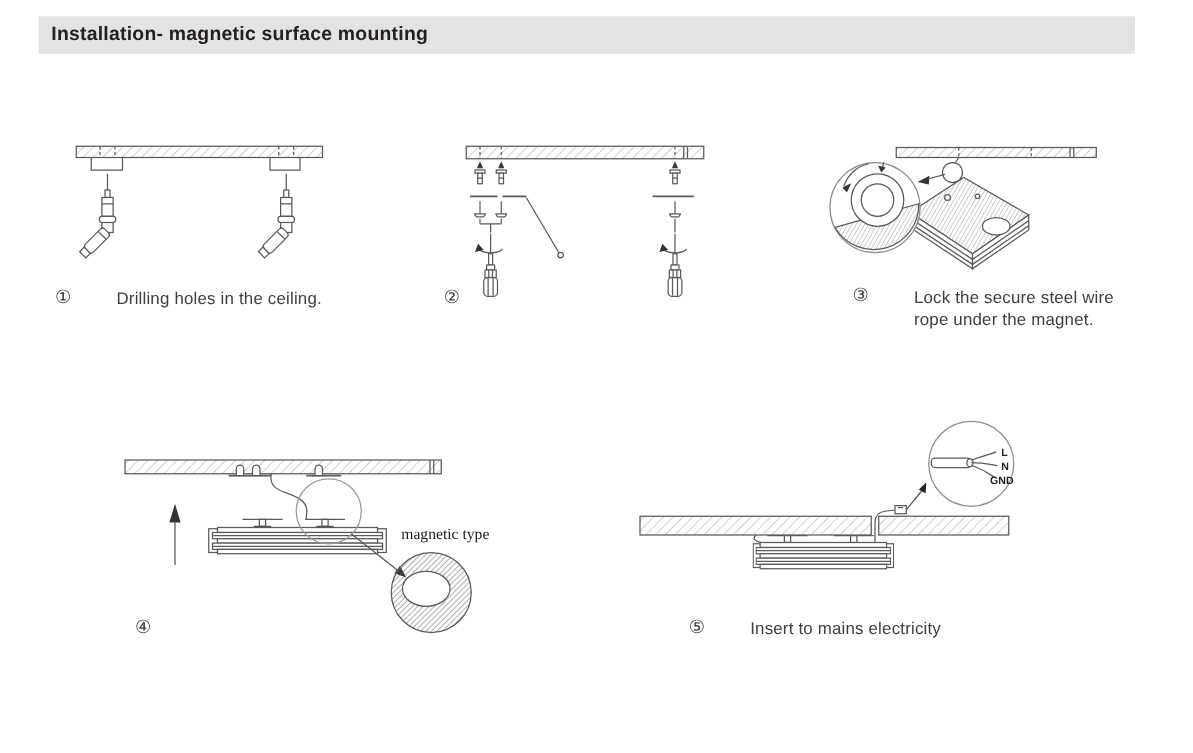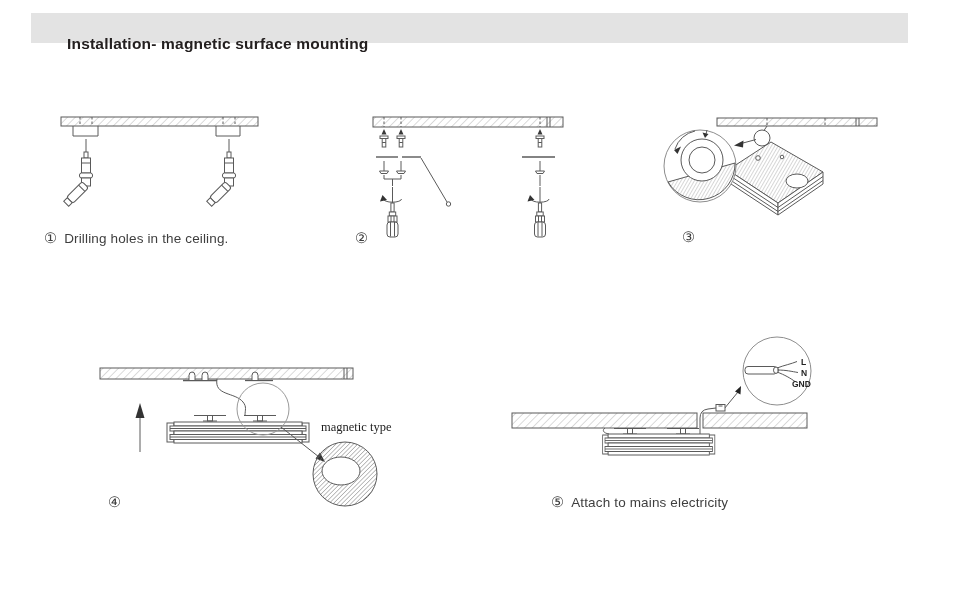--- a/index.html
+++ b/index.html
@@ -1,25 +1,25 @@
 <!DOCTYPE html>
 <html><head>
 <meta charset="utf-8">
 <style>
   html,body{margin:0;padding:0;background:#fff;}
   .page{position:relative;width:954px;height:602px;background:#fff;overflow:hidden;
         font-family:"Liberation Sans",sans-serif;}
   .titlebar{position:absolute;left:31px;top:13px;width:877px;height:30px;background:#e3e3e3;}
-  .titlebar h1{margin:16px;padding-left:20px;font-size:15.5px;line-height:30px;font-weight:bold;
+  .titlebar h1{margin:0;padding-left:10px;font-size:15.5px;line-height:30px;font-weight:bold;
         color:#242020;letter-spacing:.2px;}
   .fig{position:absolute;}
   .caption{position:absolute;display:flex;color:#3e3e3e;
         font-size:13.5px;line-height:17.5px;letter-spacing:.15px;}
   .caption .num{font-size:14.5px;line-height:17.5px;margin-right:7px;}
-  .cap-text{white-space:pre-line;}
+  .cap-text{white-space:pre-line;margin-left:29px;}
   .defs-svg{position:absolute;width:0;height:0;}
 </style>
 </head>
 <body>
 
 <div class="page">
 
   <svg class="defs-svg" aria-hidden="true">
     <defs>
       <pattern id="hatchA" width="5.5" height="5.5" patternUnits="userSpaceOnUse" patternTransform="rotate(45)">
@@ -271,22 +271,24 @@
 
   <div class="caption" style="left:44px;top:230px">
     <span class="num">①</span>
     <span class="cap-text">Drilling holes in the ceiling.</span>
   </div>
   <div class="caption" style="left:355px;top:230px">
     <span class="num">②</span>
   </div>
   <div class="caption" style="left:682px;top:229px">
     <span class="num">③</span>
+    <span class="cap-text">Lock the secure steel wire
+rope under the magnet.</span>
   </div>
   <div class="caption" style="left:108px;top:494px">
     <span class="num">④</span>
   </div>
   <div class="caption" style="left:551px;top:494px">
     <span class="num">⑤</span>
-    <span class="cap-text">Attach to mains electricity</span>
+    <span class="cap-text">Insert to mains electricity</span>
   </div>
 
 </div>
 
 </body></html>

